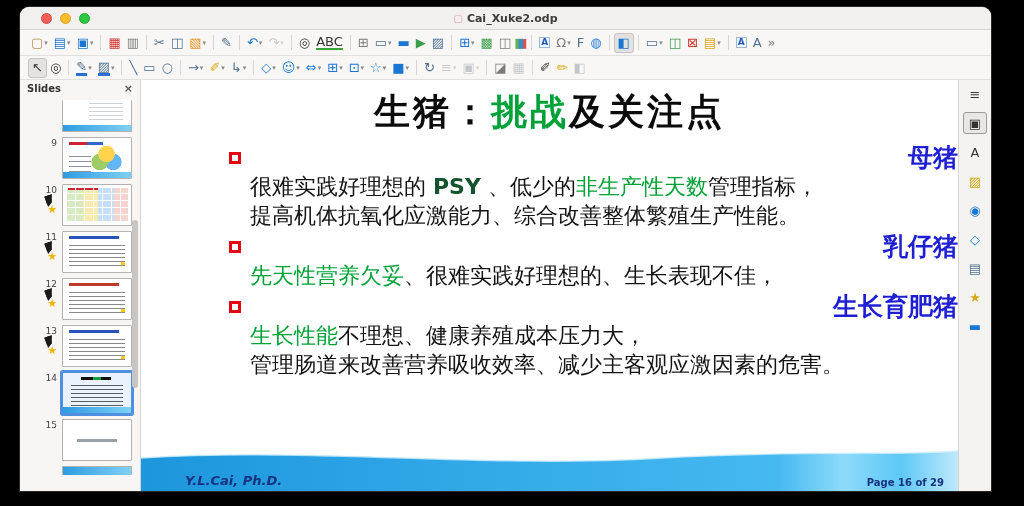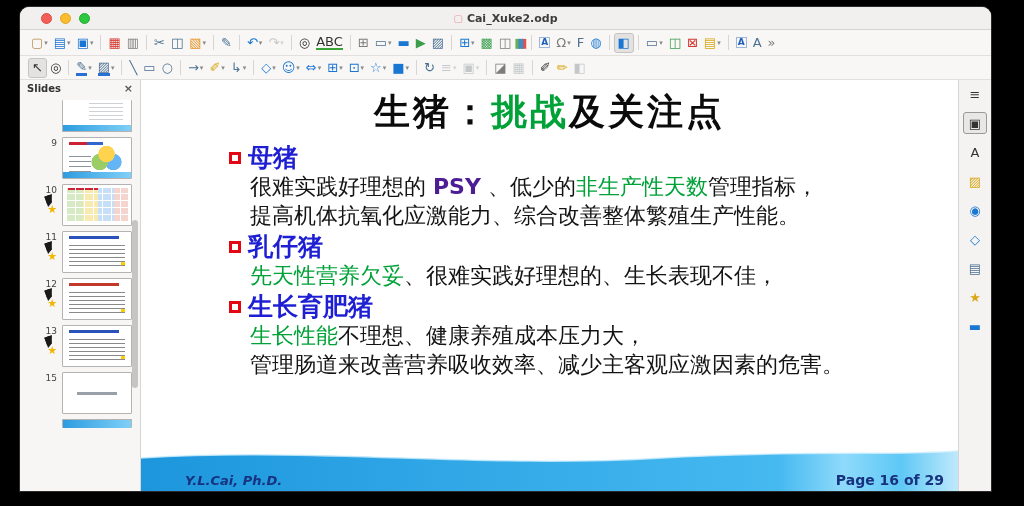--- a/index.html
+++ b/index.html
@@ -101,35 +101,35 @@
   .t-pbot { height:9px; border-bottom:none; background:linear-gradient(90deg,#2d9ce0,#7fd0f7); }
   .panel-scrollbar { position:absolute; right:2px; top:140px; width:6px; height:168px;
                      background:#c7c5c3; border-radius:3px; }
 
   
   .main-area { flex:1; background:#fff; position:relative; overflow:hidden; }
   .slide-title { text-align:center; padding-top:8px; font-size:36px; font-weight:800;
                  letter-spacing:3px; color:#0b0b0b; white-space:nowrap; }
   .slide-title .green { letter-spacing:3px; }
   .green { color:#00a238; font-weight:inherit; }
-  .teal { color:#4c1d95; font-weight:700; }
+  .teal { color:#14532d; font-weight:700; }
   .sections { margin:6px 0 0 88px; }
   .section { margin-bottom:2px; }
   .heading { display:flex; align-items:center; font-size:25px; font-weight:800;
-             color:#1e1ed2; line-height:29px; }
+             color:#1e1ed2; line-height:29px;justify-content:space-between; }
   .bullet { width:12px; height:12px; border:3px solid #e30613; margin-right:7px; flex:none; }
   .bline { margin-left:21px; font-size:22px; color:#141414; line-height:29px;
            font-weight:500; white-space:nowrap; }
 
   
   .footer-band { position:absolute; left:0; right:0; bottom:0; height:46px; }
   .footer-band svg { position:absolute; inset:0; width:100%; height:100%; }
   .footer-left { position:absolute; left:44px; bottom:3px; font-size:13px; font-weight:700;
                  color:#17327e; font-style:italic; }
-  .footer-right { position:absolute; right:14px; bottom:3px; font-size:14px; font-weight:700;
+  .footer-right { position:absolute; right:14px; bottom:3px; font-size:10px; font-weight:700;
                   color:#17327e;text-align:right; }
 
   
   .sidebar { width:33px; flex:none; background:#f4f3f2; border-left:1px solid #d7d5d3;
              display:flex; flex-direction:column; align-items:center; padding-top:3px; gap:7px; }
   .sb-icon { width:24px; height:22px; display:flex; align-items:center; justify-content:center;
              border-radius:3px; }
   .sb-icon .g { font-size:13px; line-height:1; color:#555; }
   .sb-icon.c-blue .g{ color:#1976d2; } .sb-icon.c-gold .g{ color:#d9a716; }
   .sb-icon.c-steel .g{ color:#4d7191; } .sb-icon.c-dark .g{ color:#333; }
@@ -505,20 +505,27 @@
           </div>
 
           <div class="slide-item">
             <div class="slide-meta">
               <span class="snum">13</span>
               <span class="sanim">★</span>
             </div>
             <div class="thumb t-text"></div>
           </div>
 
+          <div class="slide-item sel">
+            <div class="slide-meta">
+              <span class="snum">14</span>
+
+            </div>
+            <div class="thumb t-current"></div>
+          </div>
 
           <div class="slide-item">
             <div class="slide-meta">
               <span class="snum">15</span>
 
             </div>
             <div class="thumb t-title"></div>
           </div>
 
           <div class="slide-item">

